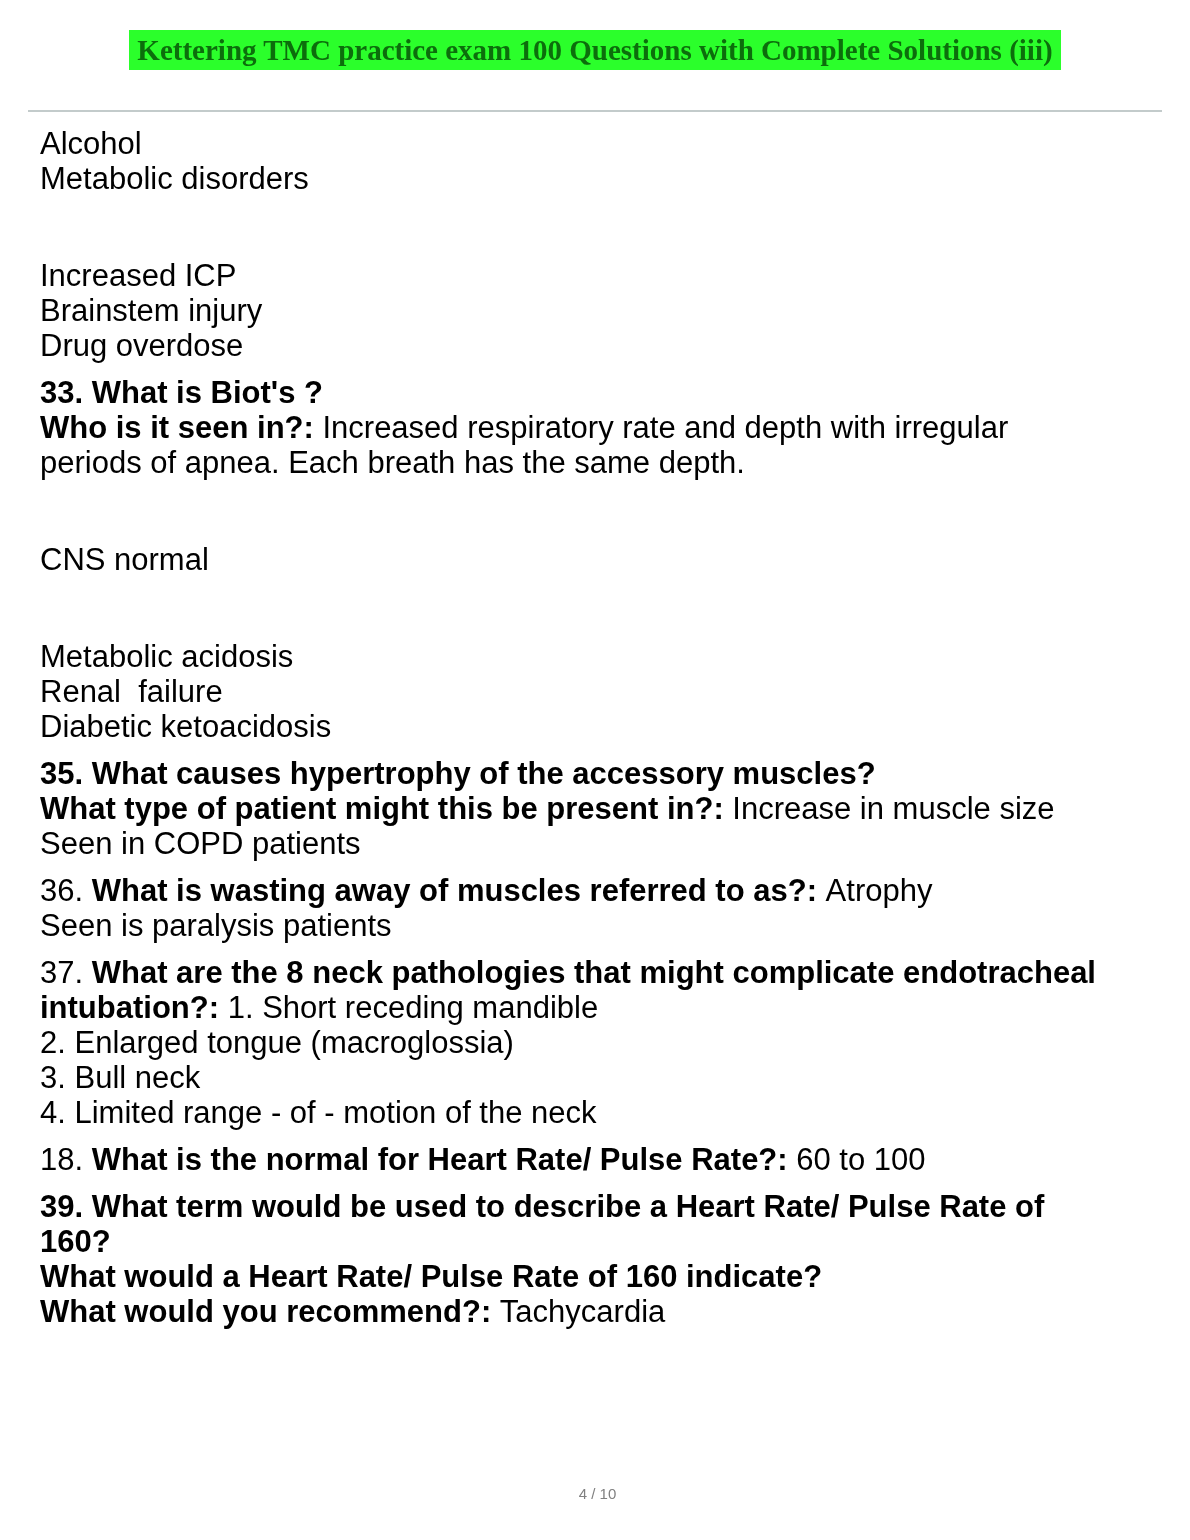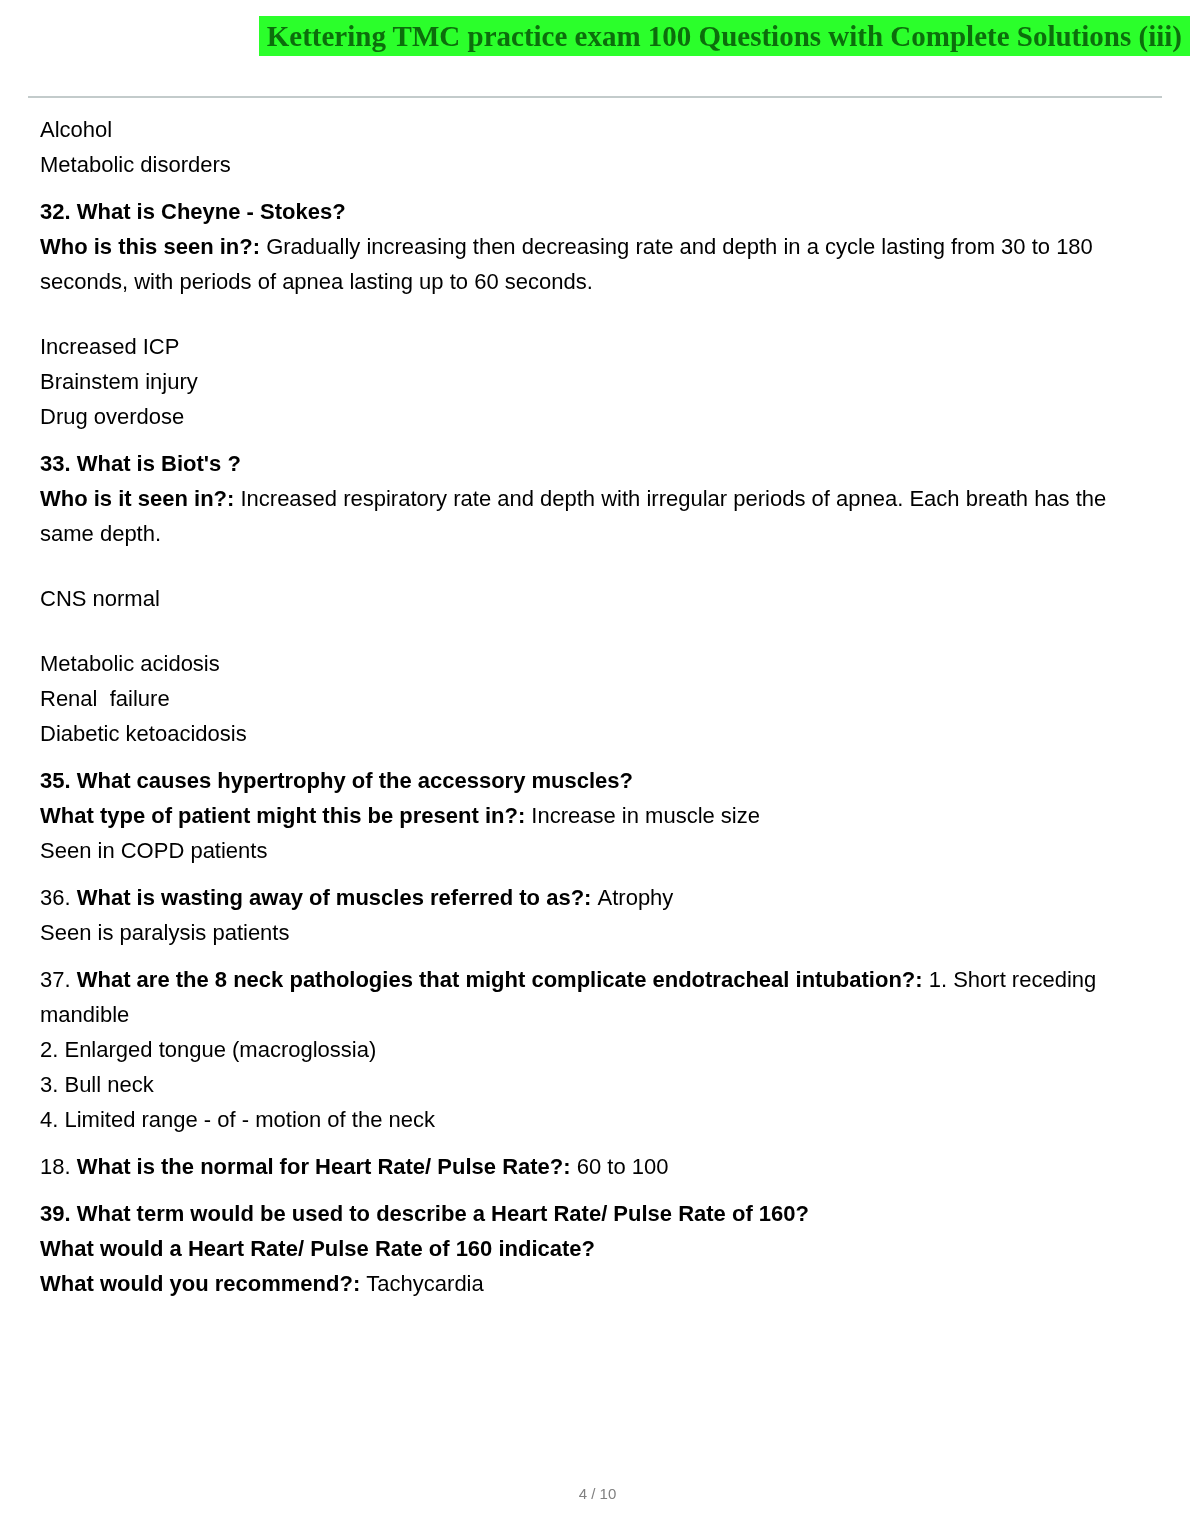--- a/index.html
+++ b/index.html
@@ -9,50 +9,50 @@
   }
   .page {
     position: relative;
     width: 1190px;
     height: 1540px;
     background: #ffffff;
     font-family: "Liberation Sans", sans-serif;
     overflow: hidden;
   }
   .title-wrap {
-    text-align: right;
-    padding-top: 16px;
+    text-align: center;
+    padding-top: 30px;
   }
   .doc-title {
     display: inline-block;
     font-family: "Liberation Serif", serif;
     font-weight: bold;
     font-size: 29px;
     line-height: 40px;
     padding: 0 8px;
     background: #2bff2b;
     color: #0c6e0c;
   }
   .top-rule {
     border: none;
     border-top: 2px solid #c3cbcb;
     margin: 40px 28px 0 28px;
   }
   .doc-body {
     margin: 14px 78px 0 40px;
-    font-size: 22px;
+    font-size: 31px;
     line-height: 35px;
     color: #000000;
   }
   .doc-body p {
     margin: 12px 0;
     white-space: pre-wrap;
   }
   .doc-body p.gap-before {
-    margin-top: 30px;
+    margin-top: 62px;
   }
   .doc-body .b {
     font-weight: bold;
   }
   .footer {
     position: absolute;
     left: 5px;
     right: 0;
     bottom: 38px;
     text-align: center;
@@ -67,22 +67,20 @@
 
   <div class="title-wrap">
     <span class="doc-title">Kettering TMC practice exam 100 Questions with Complete Solutions (iii)</span>
   </div>
 
   <hr class="top-rule">
 
   <div class="doc-body" id="doc-body">
       <p><span>Alcohol
 Metabolic disorders</span></p>
-      <p><span class="b">32. What is Cheyne - Stokes?
-Who is this seen in?: </span><span>Gradually increasing then decreasing rate and depth in a cycle lasting from 30 to 180 seconds, with periods of apnea lasting up to 60 seconds.</span></p>
       <p class="gap-before"><span>Increased ICP
 Brainstem injury
 Drug overdose</span></p>
       <p><span class="b">33. What is Biot's ?
 Who is it seen in?: </span><span>Increased respiratory rate and depth with irregular periods of apnea. Each breath has the same depth.</span></p>
       <p class="gap-before"><span>CNS normal</span></p>
       <p class="gap-before"><span>Metabolic acidosis
 Renal  failure
 Diabetic ketoacidosis</span></p>
       <p><span class="b">35. What causes hypertrophy of the accessory muscles?

